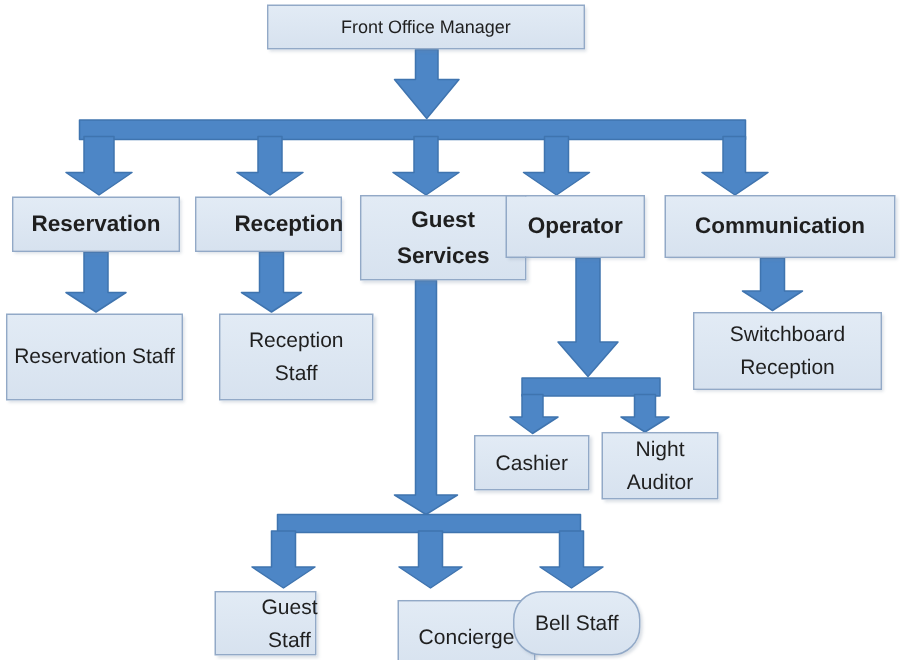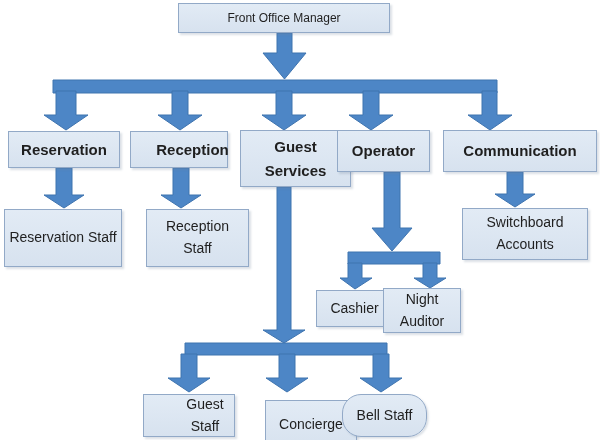--- a/index.html
+++ b/index.html
@@ -61,20 +61,20 @@
   <div class="node root" style="left:178px;top:3px;width:212px;height:30px;">Front Office Manager</div>
 
   <div class="node dept" style="left:8px;top:131px;width:112px;height:37px;">Reservation</div>
   <div class="node dept" style="left:130px;top:131px;width:98px;height:37px;padding-left:27px;">Reception</div>
   <div class="node dept pad" style="left:240px;top:130px;width:111px;height:57px;">Guest Services</div>
   <div class="node dept" style="left:337px;top:130px;width:93px;height:42px;">Operator</div>
   <div class="node dept" style="left:443px;top:130px;width:154px;height:42px;">Communication</div>
 
   <div class="node staff pad" style="left:4px;top:209px;width:118px;height:58px;text-align:center;">Reservation Staff</div>
   <div class="node staff pad" style="left:130px;top:209px;width:103px;height:58px;margin-left:16px;">Reception Staff</div>
-  <div class="node staff pad" style="left:462px;top:208px;width:126px;height:52px;">Switchboard Accounts</div>
+  <div class="node staff pad" style="left:462px;top:208px;width:126px;height:52px;">Switchboard Reception</div>
   <div class="node staff" style="left:316px;top:290px;width:77px;height:37px;">Cashier</div>
-  <div class="node staff pad" style="left:383px;top:288px;width:78px;height:45px;">Night Auditor</div>
-  <div class="node staff" style="left:143px;top:394px;width:92px;height:43px;padding-left:32px;">Guest Staff</div>
+  <div class="node staff pad" style="left:401px;top:288px;width:78px;height:45px;">Night Auditor</div>
+  <div class="node staff" style="left:143px;top:394px;width:68px;height:43px;padding-left:32px;">Guest Staff</div>
   <div class="node staff" style="left:243px;top:400px;width:92px;height:49px;margin-left:22px;">Concierge</div>
   <div class="node staff" style="left:342px;top:394px;width:85px;height:43px;border-radius:19px;">Bell Staff</div>
 
 </div>
 
 </body></html>

